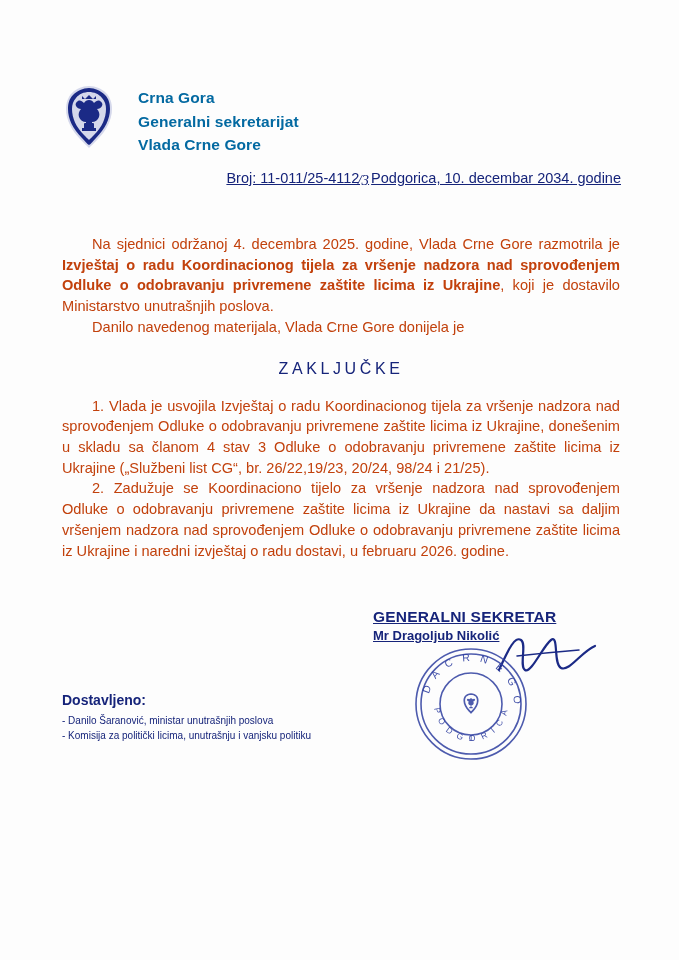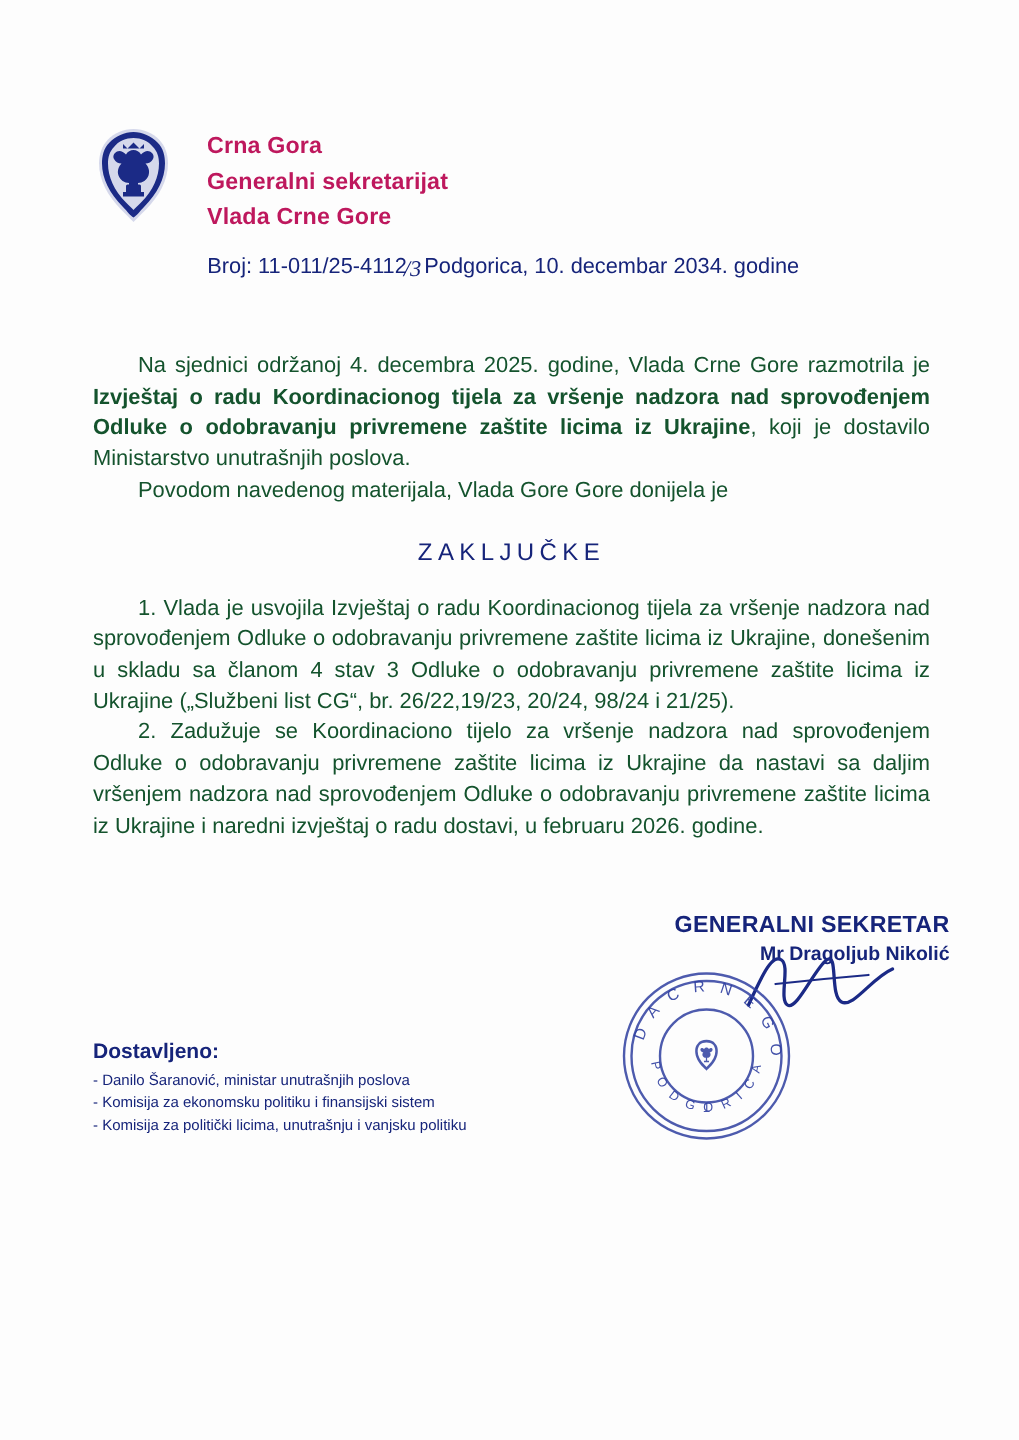--- a/index.html
+++ b/index.html
@@ -42,33 +42,34 @@
 
   .org-lines {
     margin-left: 18px;
     padding-top: 4px;
   }
   .org-line {
     font-size: 15.5px;
     font-weight: bold;
     line-height: 1.52;
     letter-spacing: 0.1px;
-    color: #be185d;
+    color: #0369a1;
     white-space: nowrap;
   }
 
   
   .meta-row {
     position: absolute;
     top: 170px;
     left: 50px;
     right: 50px;
     display: flex;
-    justify-content: center;
+    justify-content: flex-end;
     align-items: baseline;
+    text-decoration: underline;
   }
   .meta-left {
     font-size: 14.5px;
     color: #16247a;
     white-space: nowrap;
   }
   .meta-left .handwritten {
     font-family: "Liberation Serif", serif;
     font-size: 15px;
     font-style: italic;
@@ -89,41 +90,42 @@
     top: 234px;
     left: 62px;
     width: 558px;
   }
   p.para {
     margin: 0;
     font-size: 14.6px;
     line-height: 1.42;
     text-align: justify;
     text-justify: inter-word;
-    color: #14532d;
+    color: #c2410c;
   }
   p.para.indent { text-indent: 30px; }
   .b { font-weight: bold; }
 
   .zakljucke {
     margin: 22px 0 18px 0;
     text-align: center;
     font-size: 16px;
     letter-spacing: 3.6px;
     color: #16247a;
     font-weight: normal;
   }
 
   
   .signature {
     position: absolute;
     top: 608px;
     right: 46px;
-    text-align: right;
+    text-align: left;
     width: 260px;
+    text-decoration: underline;
   }
   .sig-title {
     font-size: 15.5px;
     font-weight: bold;
     letter-spacing: 0.2px;
     color: #16247a;
   }
   .sig-name {
     font-size: 13px;
     font-weight: bold;
@@ -196,21 +198,21 @@
     </div>
   </div>
 
   <div class="meta-row">
     <div class="meta-left"><span>Broj: 11-011/25-4112</span><span class="handwritten">/3</span></div>
     <div class="meta-right">Podgorica, 10. decembar 2034. godine</div>
   </div>
 
   <div class="body-block">
     <p class="para indent"><span>Na sjednici održanoj 4. decembra 2025. godine, Vlada Crne Gore razmotrila je </span><span class="b">Izvještaj o radu Koordinacionog tijela za vršenje nadzora nad sprovođenjem Odluke o odobravanju privremene zaštite licima iz Ukrajine</span><span>, koji je dostavilo Ministarstvo unutrašnjih poslova.</span></p>
-    <p class="para indent">Povodom navedenog materijala, Vlada Gore Gore donijela je</p>
+    <p class="para indent">Danilo navedenog materijala, Vlada Crne Gore donijela je</p>
 
     <div class="zakljucke">ZAKLJUČKE</div>
 
     <p class="para indent">1. Vlada je usvojila Izvještaj o radu Koordinacionog tijela za vršenje nadzora nad sprovođenjem  Odluke o odobravanju privremene zaštite licima iz Ukrajine, donešenim u skladu sa članom 4 stav 3 Odluke o odobravanju privremene zaštite licima iz Ukrajine („Službeni list CG“, br. 26/22,19/23, 20/24, 98/24 i 21/25).</p>
     <p class="para indent">2. Zadužuje se Koordinaciono tijelo za vršenje nadzora nad sprovođenjem Odluke o odobravanju privremene zaštite licima iz Ukrajine da nastavi sa daljim vršenjem nadzora nad sprovođenjem Odluke o odobravanju privremene zaštite licima iz Ukrajine i naredni izvještaj o radu dostavi, u februaru 2026. godine.</p>
   </div>
 
   <div class="signature">
     <div class="sig-title">GENERALNI SEKRETAR</div>
     <div class="sig-name">Mr Dragoljub Nikolić</div>
@@ -242,17 +244,16 @@
 
     <g fill="#2f3fa0" opacity="0.85" transform="translate(59,60) scale(0.42) translate(-31,-36)">
       <path d="M31 8 C25 8 20 10 17 14 C14 17 13 21 13 26 C13 35 18 44 26 52 C28 54 30 56 31 57 C32 56 34 54 36 52 C44 44 49 35 49 26 C49 21 48 17 45 14 C42 10 37 8 31 8 Z M31 12 C35 12 39 13 42 16 C44 19 45 22 45 26 C45 33 41 41 34 48 C33 49 32 50 31 51 C30 50 29 49 28 48 C21 41 17 33 17 26 C17 22 18 19 20 16 C23 13 27 12 31 12 Z"></path>
       <path d="M31 20 C29.5 20 28 21 27 22.5 C25.5 21 24 20.5 22.5 21.5 C21 22.5 21 24 22 25.5 C23 27 24.5 27.5 26 27.5 C24.5 29 24 31.5 25 33.5 C26 35.5 28 36.5 30 36.5 L30 41 L27 41 L27 43.5 L35 43.5 L35 41 L32 41 L32 36.5 C34 36.5 36 35.5 37 33.5 C38 31.5 37.5 29 36 27.5 C37.5 27.5 39 27 40 25.5 C41 24 41 22.5 39.5 21.5 C38 20.5 36.5 21 35 22.5 C34 21 32.5 20 31 20 Z"></path>
     </g>
   </svg>
 
   <div class="distribution">
     <div class="dist-title">Dostavljeno:</div>
     <div class="dist-item">- Danilo Šaranović, ministar unutrašnjih poslova</div>
-    <div class="dist-item">- Komisija za ekonomsku politiku i finansijski sistem</div>
     <div class="dist-item">- Komisija za politički licima, unutrašnju i vanjsku politiku</div>
   </div>
 
 </div>
 
 </body></html>

